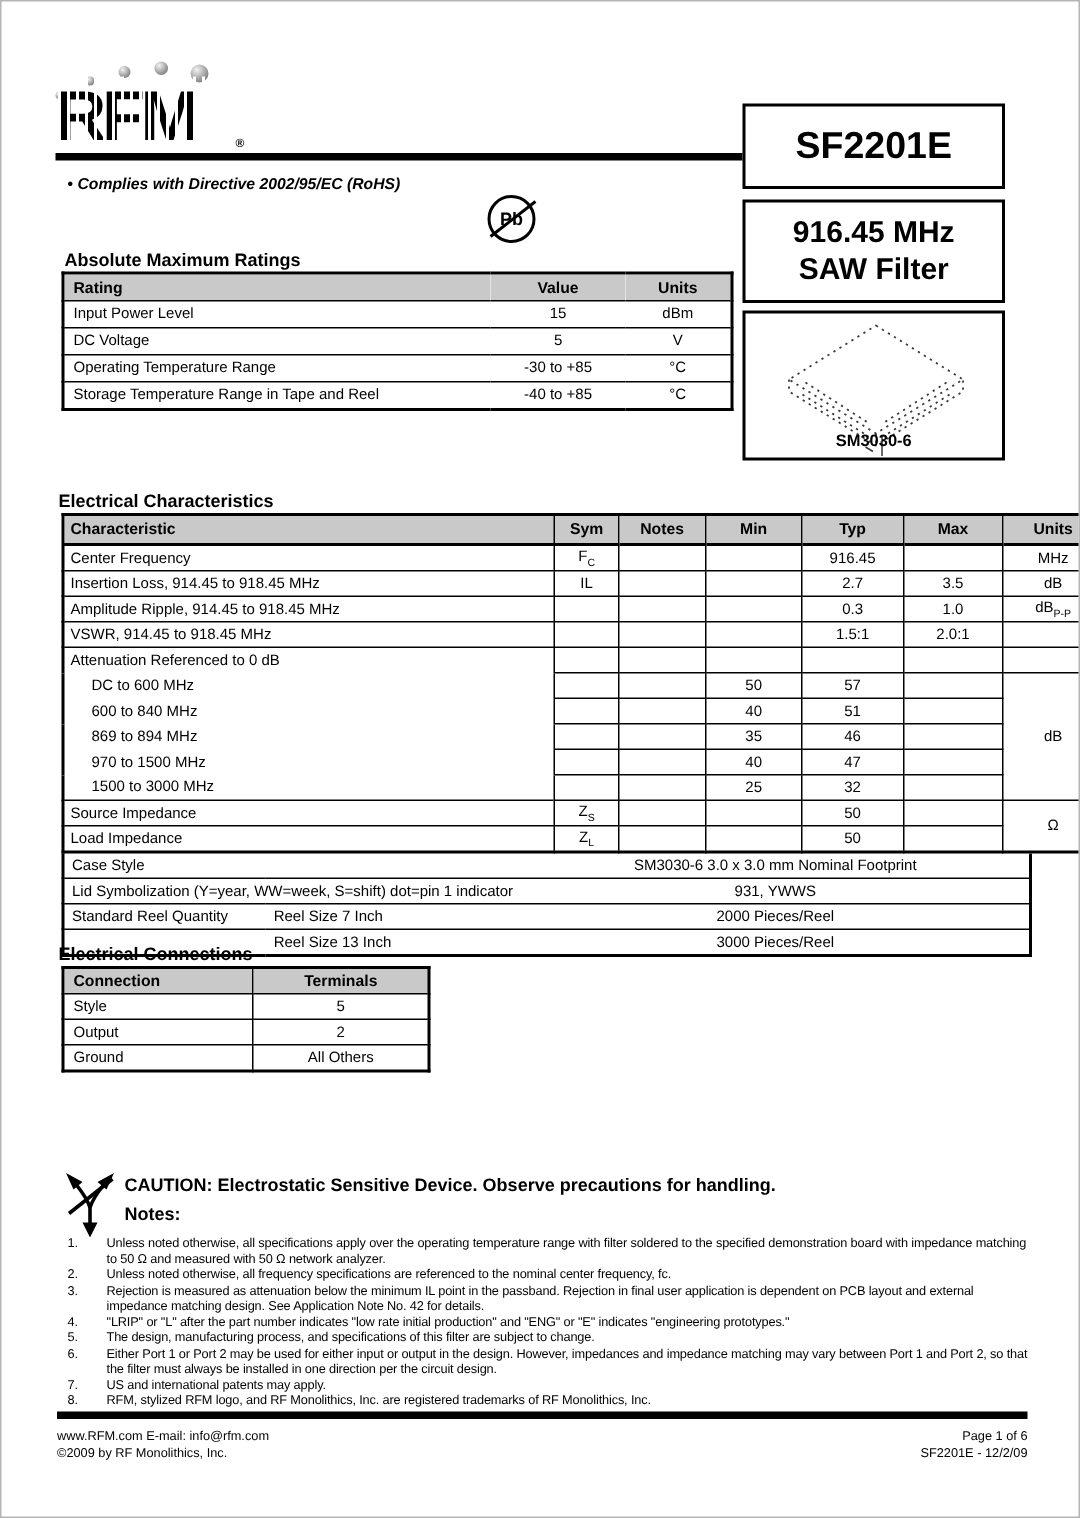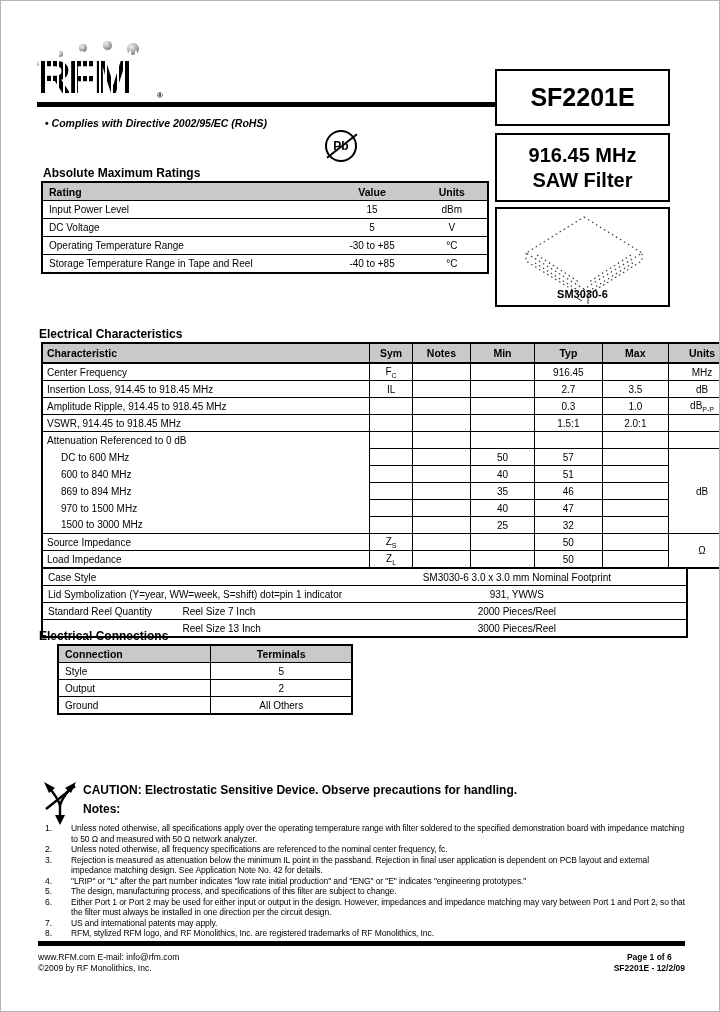--- a/index.html
+++ b/index.html
@@ -58,39 +58,39 @@
   .spec{width:696px;border:2px solid #000;}
   .spec th,.spec td{border:1px solid #000;height:16px;padding:0 4px;}
   .spec tr.hdr th{background:#c9c9c9;font-weight:bold;font-size:10.5px;height:18px;border-bottom:2px solid #000;}
   .spec td.sub-label{padding-left:18px;border-top:none;border-bottom:none;}
   .spec td.att-head{border-bottom:none;}
   .info{width:647px;border:2px solid #000;border-top:none;}
   .info td{border-top:1px solid #000;height:16px;padding:0 5px;}
   .info tr:first-child td{border-top:none;}
 
   
-  .conn{position:absolute;left:56px;top:643px;width:296px;border:2px solid #000;}
+  .conn{position:absolute;left:40px;top:643px;width:246px;border:2px solid #000;}
   .conn th,.conn td{border:1px solid #000;height:16px;padding:0 6px;}
 
   sub{font-size:7px;}
 
   
   .esd-icon{position:absolute;left:40px;top:778px;}
   .caution-text{position:absolute;left:82px;top:782px;font-size:12px;font-weight:bold;}
   .notes-label{position:absolute;left:82px;top:801px;font-size:12px;font-weight:bold;}
   .notes{position:absolute;left:40px;top:822px;width:648px;font-size:8.5px;line-height:10.5px;letter-spacing:-0.1px;}
   .note{display:flex;}
   .note-num{width:30px;flex:0 0 30px;padding-left:4px;box-sizing:border-box;}
   .note-text{flex:1;}
 
   
   .footer-bar{position:absolute;left:37px;top:940px;width:647px;height:5px;background:#000;}
   .footer{position:absolute;left:37px;top:951px;width:647px;display:flex;justify-content:space-between;
           font-size:8.5px;line-height:11px;}
-  .footer-right{text-align:center;font-weight:bold;}
+  .footer-right{text-align:right;}
 </style>
 </head>
 <body>
 
 <div class="page">
 
   <div class="logo-block">
     <span class="logo-dot d1"></span>
     <span class="logo-dot d2"></span>
     <span class="logo-dot d3"></span>

